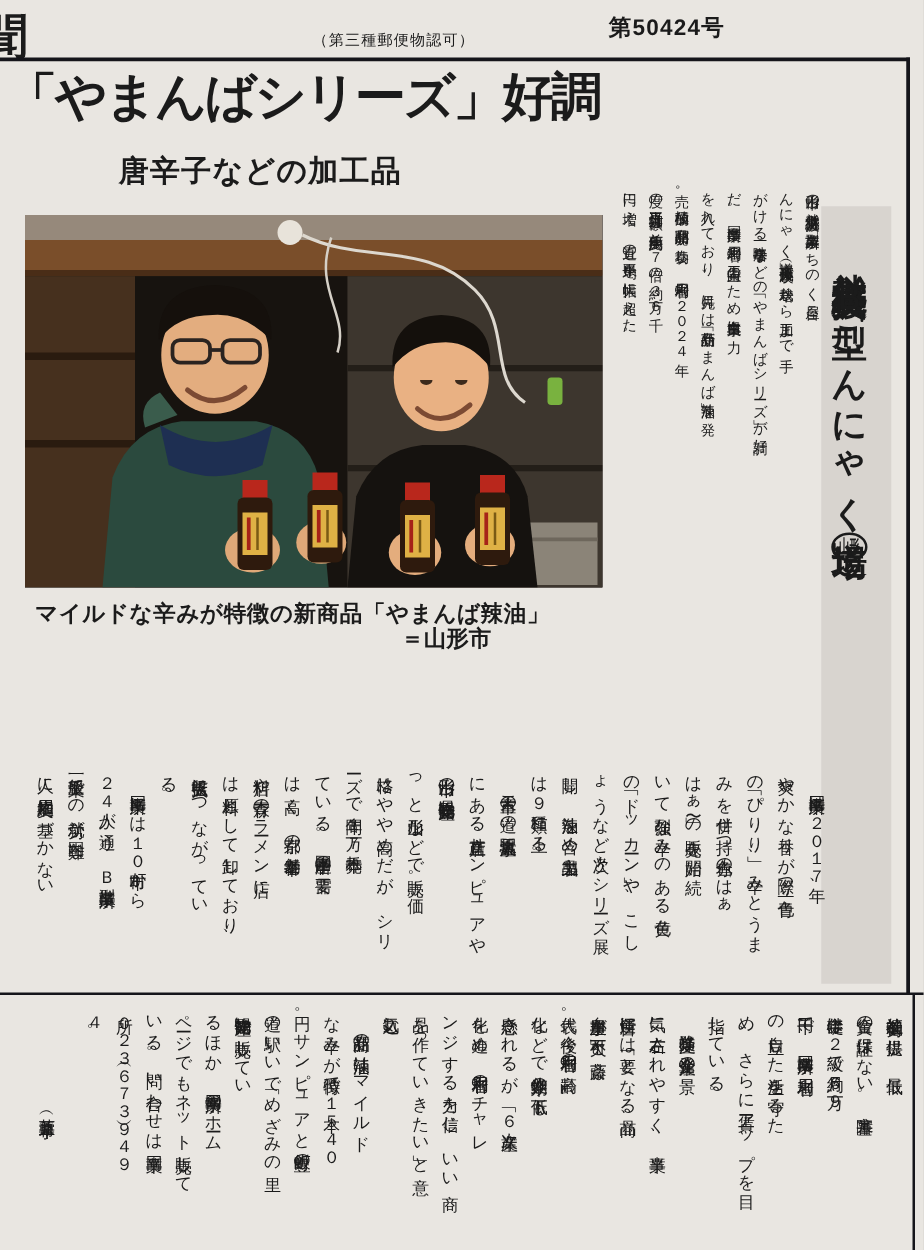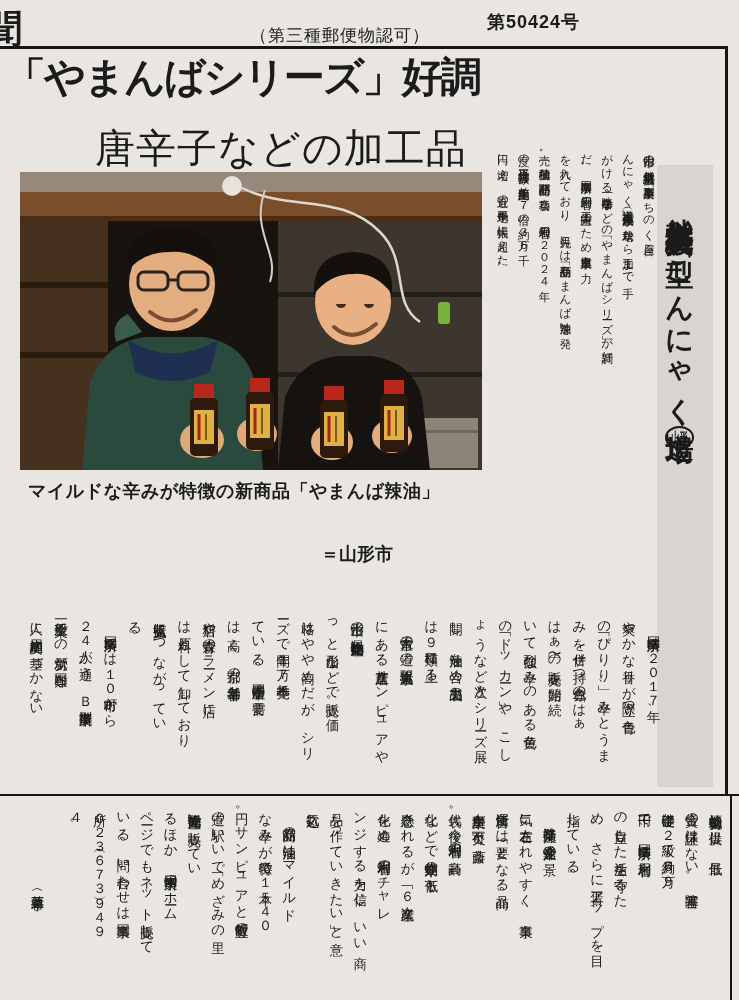--- a/index.html
+++ b/index.html
@@ -3,54 +3,54 @@
 <meta charset="utf-8">
 <style>
   html,body{margin:0;padding:0;}
   body{background:#b8b6b2;font-family:"Liberation Sans","DejaVu Sans",sans-serif;}
   .page{position:relative;width:739px;height:1000px;margin:0 auto;background:#e9e6e1;overflow:hidden;color:#1b1b1b;}
   .serif{font-family:"Liberation Serif","DejaVu Serif",serif;}
   .sans{font-family:"Liberation Sans","DejaVu Sans",sans-serif;}
 
   
   .masthead-frag{position:absolute;left:-16px;top:4px;font-size:38px;font-weight:bold;}
-  .permit{position:absolute;left:250px;top:24px;font-size:17px;letter-spacing:1px;}
+  .permit{position:absolute;left:250px;top:24px;font-size:12px;letter-spacing:1px;}
   .issue{position:absolute;left:487px;top:10px;font-size:18px;font-weight:bold;letter-spacing:1px;}
 
   
   .rule{position:absolute;background:#15151a;}
   .rule-top{left:0;top:46px;width:728px;height:2.5px;}
   .rule-right{left:725px;top:46px;width:2.5px;height:749px;}
   .rule-mid{left:0;top:794px;width:739px;height:1.8px;}
   .rule-right2{left:730px;top:796px;width:1.5px;height:204px;}
 
   
   .main-headline{position:absolute;left:5px;top:50px;font-size:41px;font-weight:bold;letter-spacing:-2px;white-space:nowrap;}
-  .sub-headline{position:absolute;left:95px;top:121px;font-size:40px;font-weight:normal;letter-spacing:1px;}
+  .sub-headline{position:absolute;left:95px;top:121px;font-size:24px;font-weight:bold;letter-spacing:1px;}
 
   
   .vblock{position:absolute;display:flex;flex-direction:row-reverse;justify-content:flex-start;}
   .vcol{writing-mode:vertical-rl;text-orientation:mixed;white-space:nowrap;flex:0 0 auto;line-height:1;}
   .lead{left:487px;top:146px;width:167px;height:288px;}
   .lead .vcol{width:20.9px;font-size:11.5px;letter-spacing:0.6px;font-family:"Liberation Serif","DejaVu Serif",serif;}
   .body1{left:16px;top:612px;width:644px;height:182px;}
   .body1 .vcol{width:24.7px;font-size:13.5px;letter-spacing:0.5px;font-family:"Liberation Serif","DejaVu Serif",serif;}
   .body2{left:58px;top:803px;width:664px;height:192px;}
   .body2 .vcol{width:23.7px;font-size:13.5px;letter-spacing:0.5px;font-family:"Liberation Serif","DejaVu Serif",serif;}
   .signature{position:absolute;left:28px;top:884px;writing-mode:vertical-rl;font-size:13px;letter-spacing:1px;font-family:"Liberation Serif","DejaVu Serif",serif;}
 
   
   .side-strip{position:absolute;left:657px;top:165px;width:56px;height:622px;background:#d8d4cf;}
   .side-headline{position:absolute;left:660px;top:196px;writing-mode:vertical-rl;text-orientation:mixed;font-size:28px;font-weight:bold;letter-spacing:2px;white-space:nowrap;}
   .oval{display:inline-block;text-combine-upright:all;font-size:15px;border:2px solid #1b1b1b;border-radius:50%;padding:2px 4px;margin-top:8px;letter-spacing:0;}
 
   
   .photo{position:absolute;left:20px;top:172px;width:462px;height:298px;background:#241d18;}
   .caption1{position:absolute;left:28px;top:479px;font-size:18px;font-weight:bold;letter-spacing:0.5px;}
-  .caption2{position:absolute;left:28px;top:499px;width:365px;text-align:right;font-size:18px;font-weight:bold;margin-top:43px;}
+  .caption2{position:absolute;left:28px;top:499px;width:365px;text-align:right;font-size:18px;font-weight:bold;}
 
   
   .kicker{position:absolute;left:25px;top:533px;font-size:20px;font-weight:bold;line-height:23px;letter-spacing:1px;}
   .mid-main{position:absolute;left:126px;top:524px;font-size:46px;font-weight:bold;letter-spacing:1px;white-space:nowrap;}
 </style>
 </head>
 <body>
 
 <div class="page">
 

